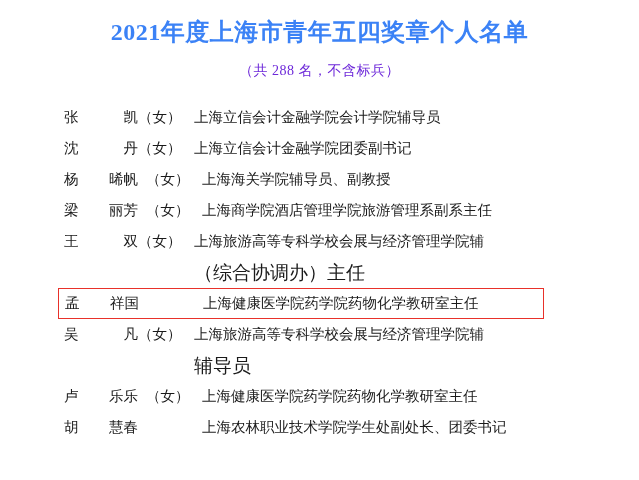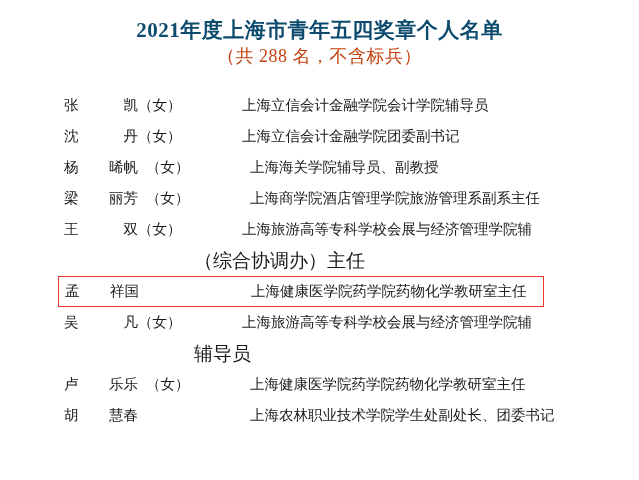--- a/index.html
+++ b/index.html
@@ -16,30 +16,31 @@
   }
   .page {
     position: relative;
     width: 639px;
     height: 480px;
     box-sizing: border-box;
     padding: 0;
   }
   .doc-title {
     text-align: center;
-    font-size: 21px;
+    font-size: 24px;
     font-weight: 700;
     letter-spacing: 0.5px;
     margin-top: 16px;
-    color: #0c4a6e;
+    color: #3b82f6;
   }
   .doc-subtitle {
     text-align: center;
-    font-size: 18px;
-    color: #c2410c;
+    font-size: 14px;
+    margin-top: 14px;
+    color: #6d28d9;
     letter-spacing: 0.5px;
   }
   .list {
     margin-top: 22px;
     padding-left: 64px;
     padding-right: 40px;
   }
   .entry {
     display: flex;
     align-items: flex-start;
@@ -73,21 +74,20 @@
     text-align: left;
     font-size: 14.5px;
     white-space: nowrap;
   }
   .gender.empty {
     visibility: hidden;
   }
   .org {
     flex: 1 1 auto;
     white-space: nowrap;
-    margin-left: 48px;
   }
   .org-cont {
     display: flex;
     font-size: 19px;
     line-height: 31px;
   }
   .org-cont .pad {
     width: 130px;
     flex: 0 0 130px;
   }

